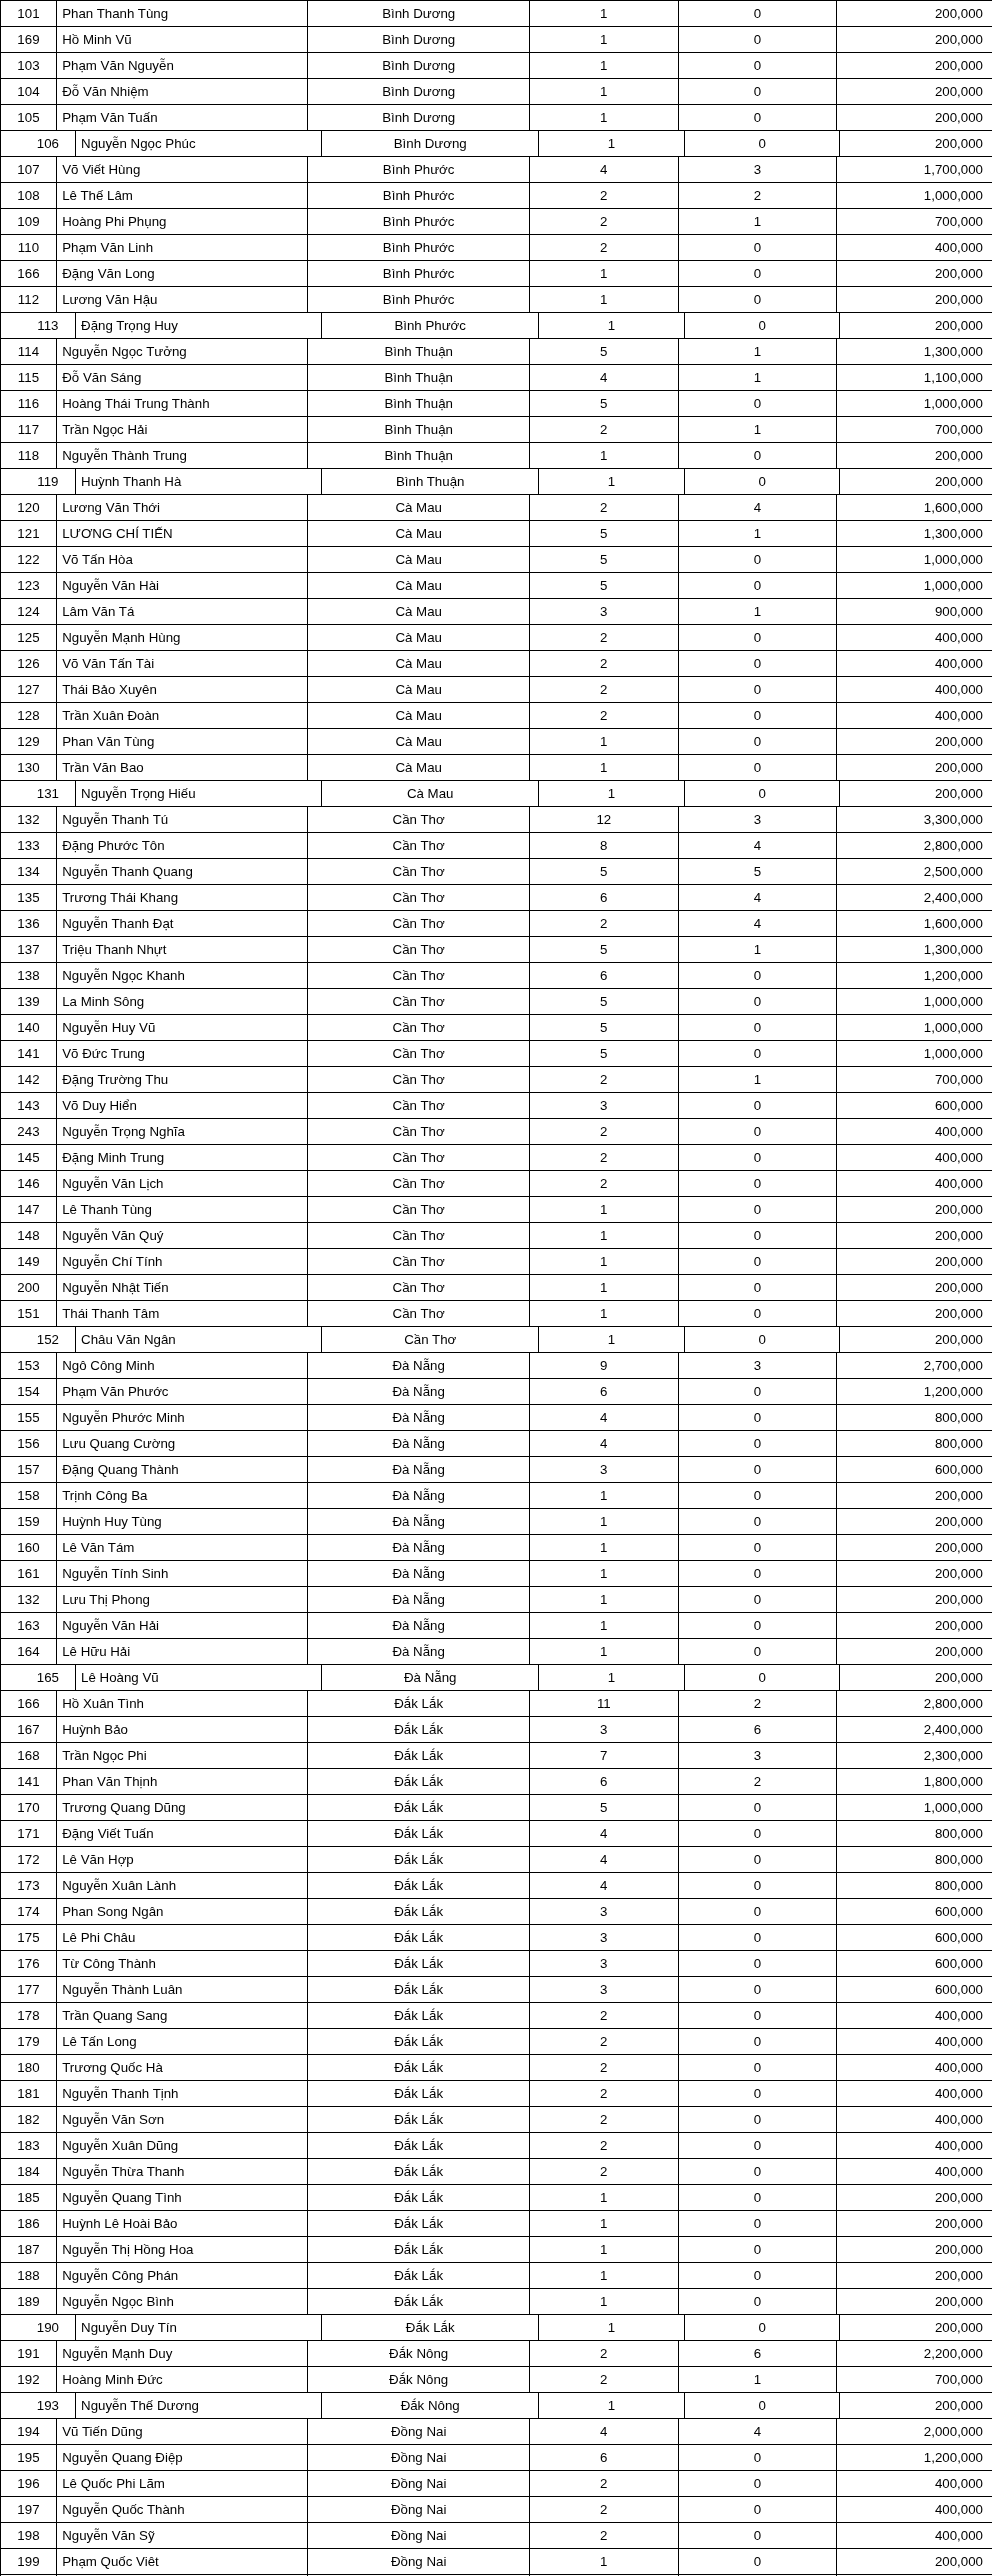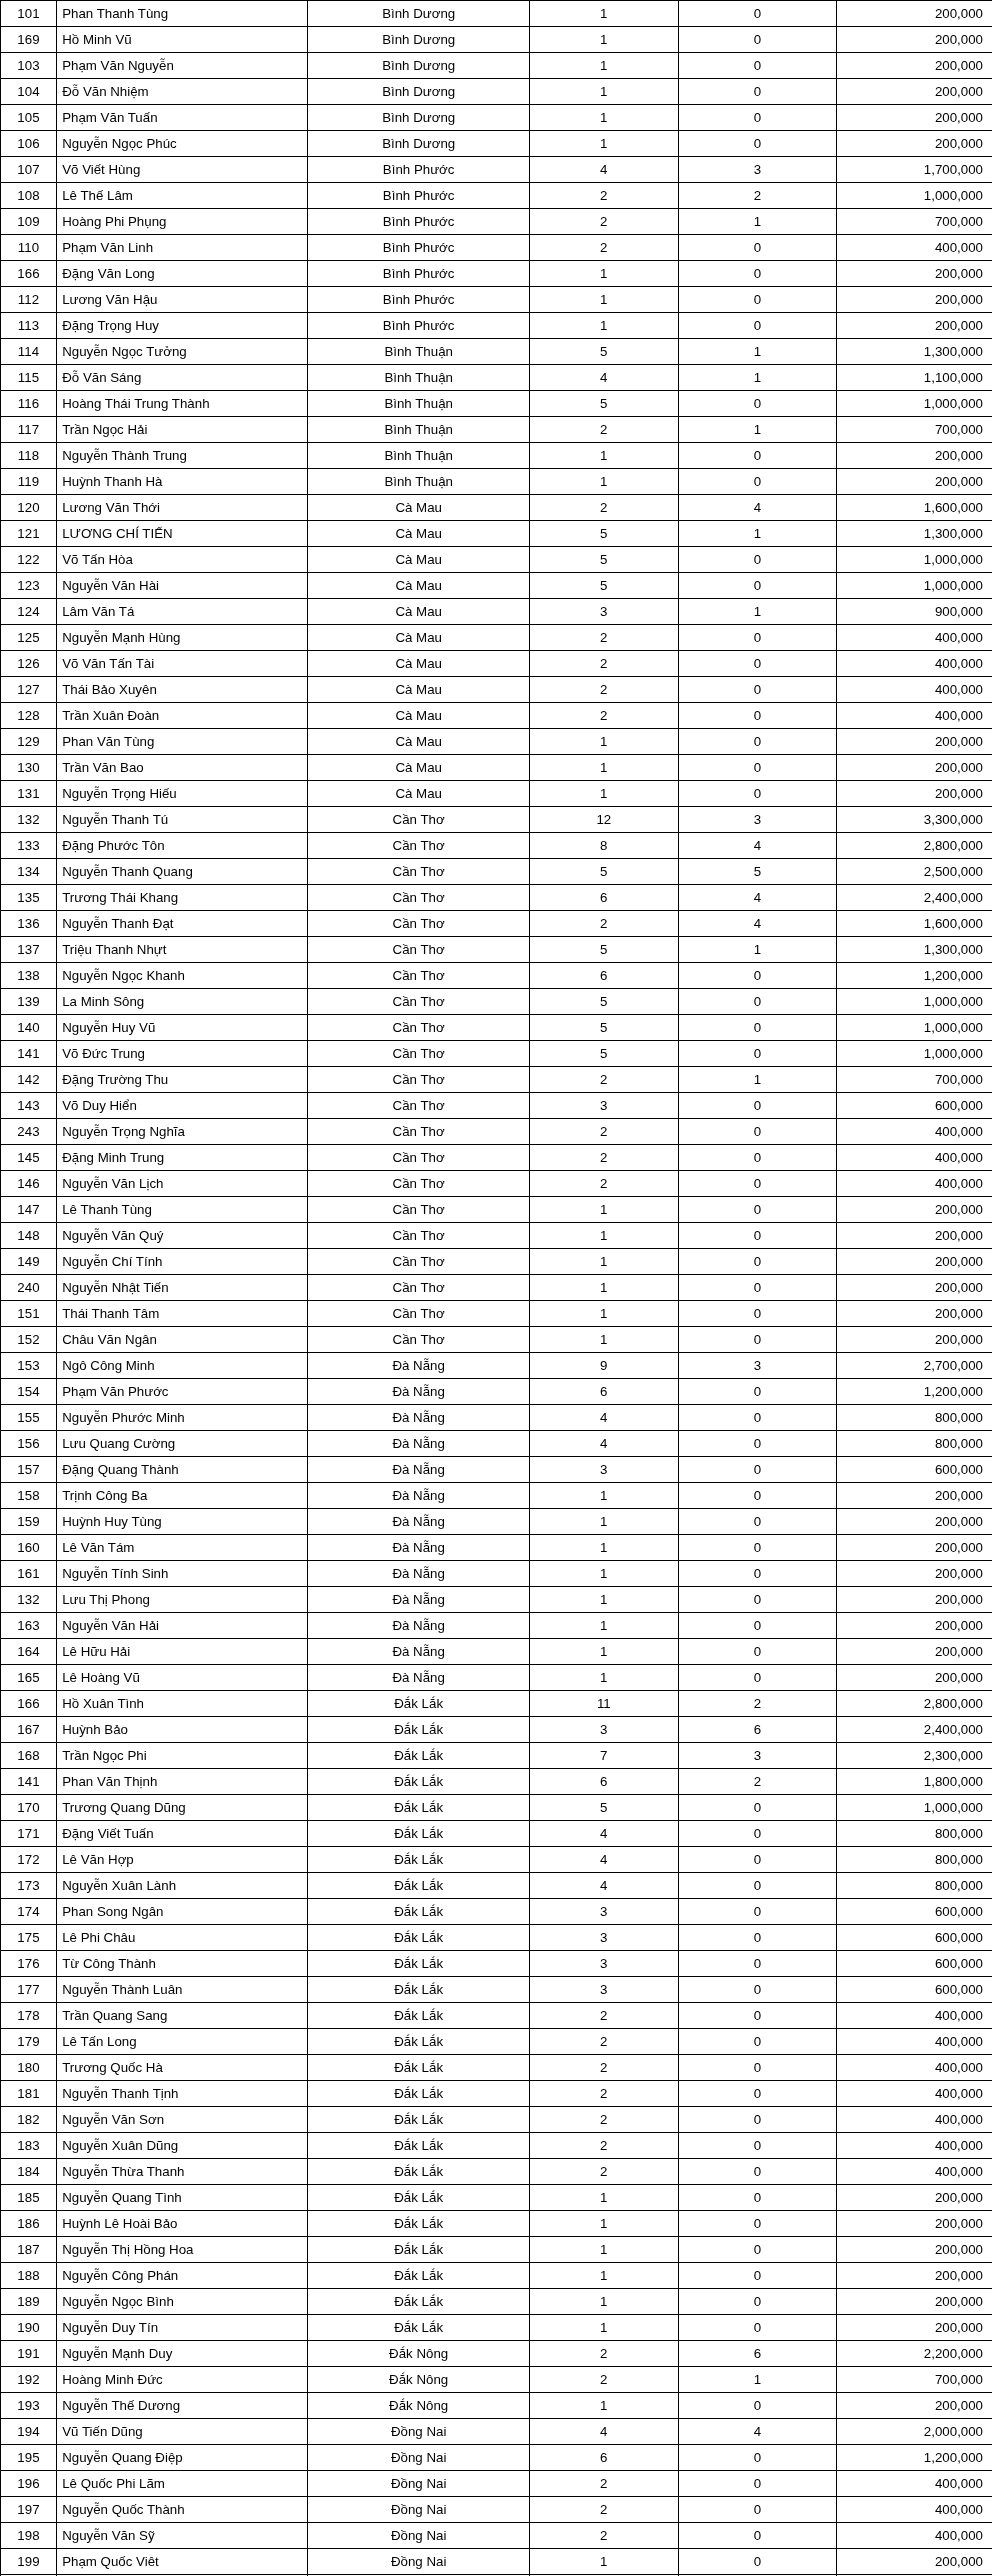--- a/index.html
+++ b/index.html
@@ -23,20 +23,21 @@
     background: #ffffff;
   }
   .row {
     display: flex;
     height: 26px;
     box-sizing: border-box;
     border-bottom: 0.9px solid #000;
   }
   .row.group-end {
     border-bottom-width: 1.8px;
+    padding-left: 20px;
   }
   .row:last-child {
     border-bottom: none;
   }
   .cell {
     box-sizing: border-box;
     border-right: 0.9px solid #000;
     display: flex;
     align-items: center;
     font-size: 13.3px;
@@ -441,21 +442,21 @@
     </div>
     <div class="row">
       <div class="cell c-stt">149</div>
       <div class="cell c-name">Nguyễn Chí Tính</div>
       <div class="cell c-prov">Cần Thơ</div>
       <div class="cell c-n">1</div>
       <div class="cell c-n2">0</div>
       <div class="cell c-amt">200,000</div>
     </div>
     <div class="row">
-      <div class="cell c-stt">240</div>
+      <div class="cell c-stt">200</div>
       <div class="cell c-name">Nguyễn Nhật Tiến</div>
       <div class="cell c-prov">Cần Thơ</div>
       <div class="cell c-n">1</div>
       <div class="cell c-n2">0</div>
       <div class="cell c-amt">200,000</div>
     </div>
     <div class="row">
       <div class="cell c-stt">151</div>
       <div class="cell c-name">Thái Thanh Tâm</div>
       <div class="cell c-prov">Cần Thơ</div>

